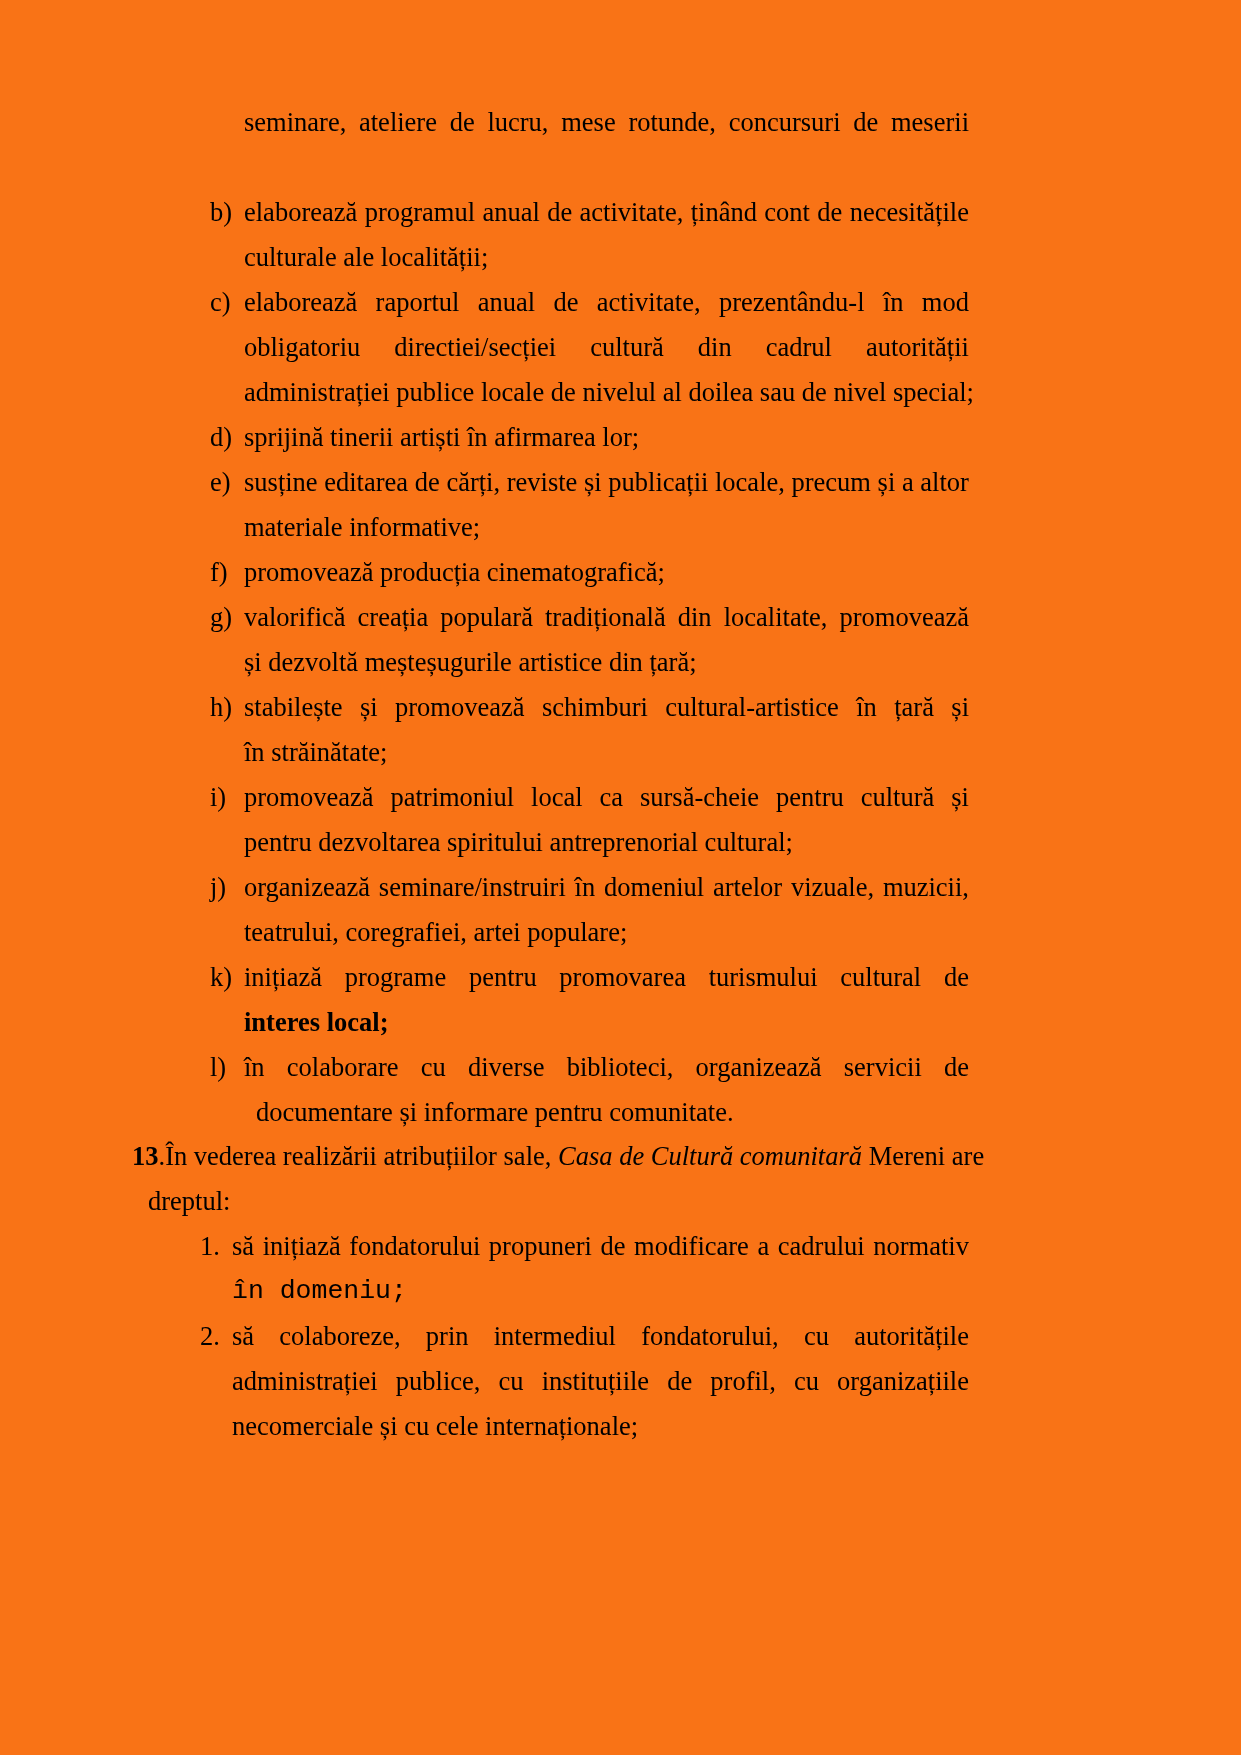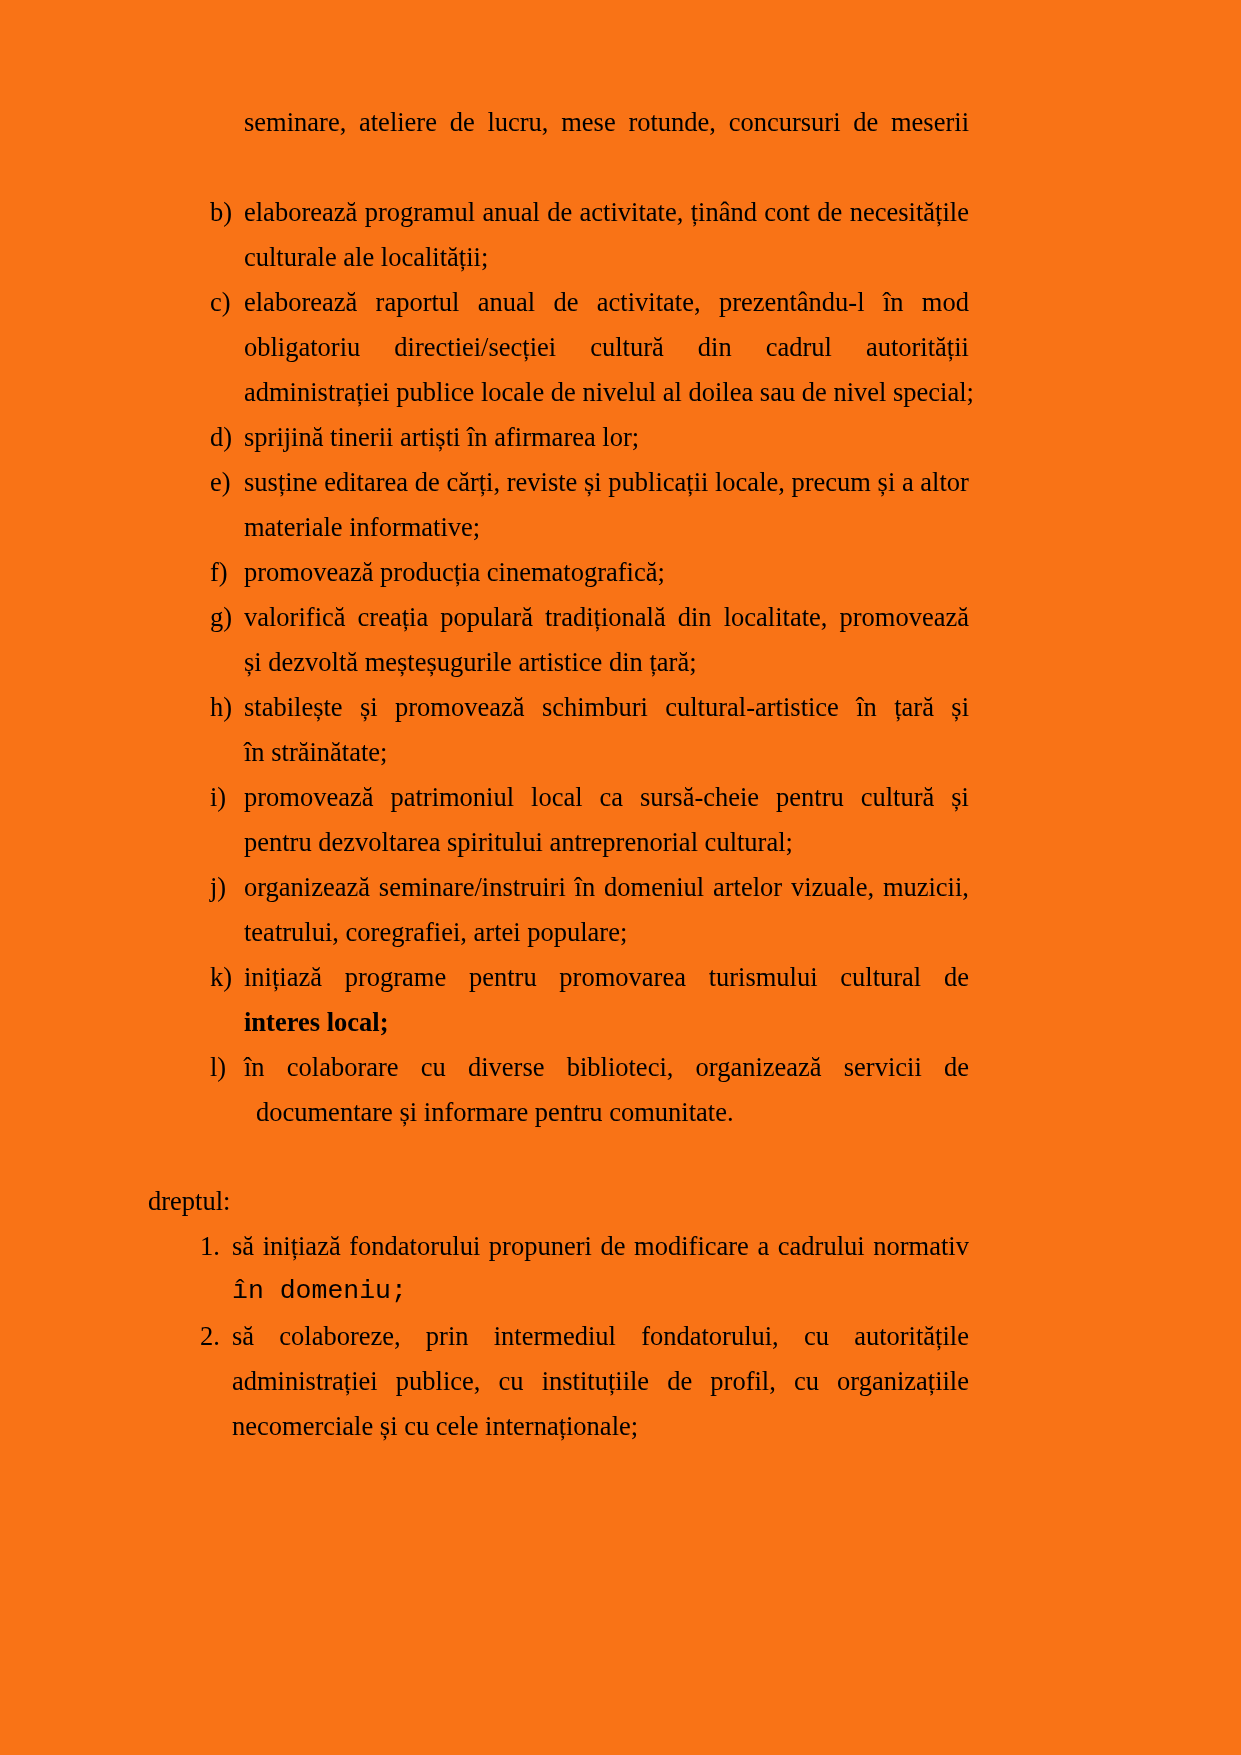--- a/index.html
+++ b/index.html
@@ -177,20 +177,23 @@
         <span>cu</span>
         <span>diverse</span>
         <span>biblioteci,</span>
         <span>organizează</span>
         <span>servicii</span>
         <span>de</span>
       </div>
       <div class="line" style="left: 244px; top: 1096px; margin-left: 12px;">documentare și informare pentru comunitate.</div>
     </div>
 
+  <div class="line" style="left:132px; top:1140px;">
+    <span class="bold">13</span><span>.În vederea realizării atribuțiilor sale, </span><span class="italic">Casa de Cultură comunitară</span><span> Mereni are</span>
+  </div>
   <div class="line" style="left:132px; top:1185px;margin-left:16px;">dreptul:</div>
 
   <div id="rights-container">
       <div class="label" style="left: 200px; top: 1230px;">1.</div>
       <div class="line justify" style="left: 232px; top: 1230px; width: 737px;">
         <span>să</span>
         <span>inițiază</span>
         <span>fondatorului</span>
         <span>propuneri</span>
         <span>de</span>

